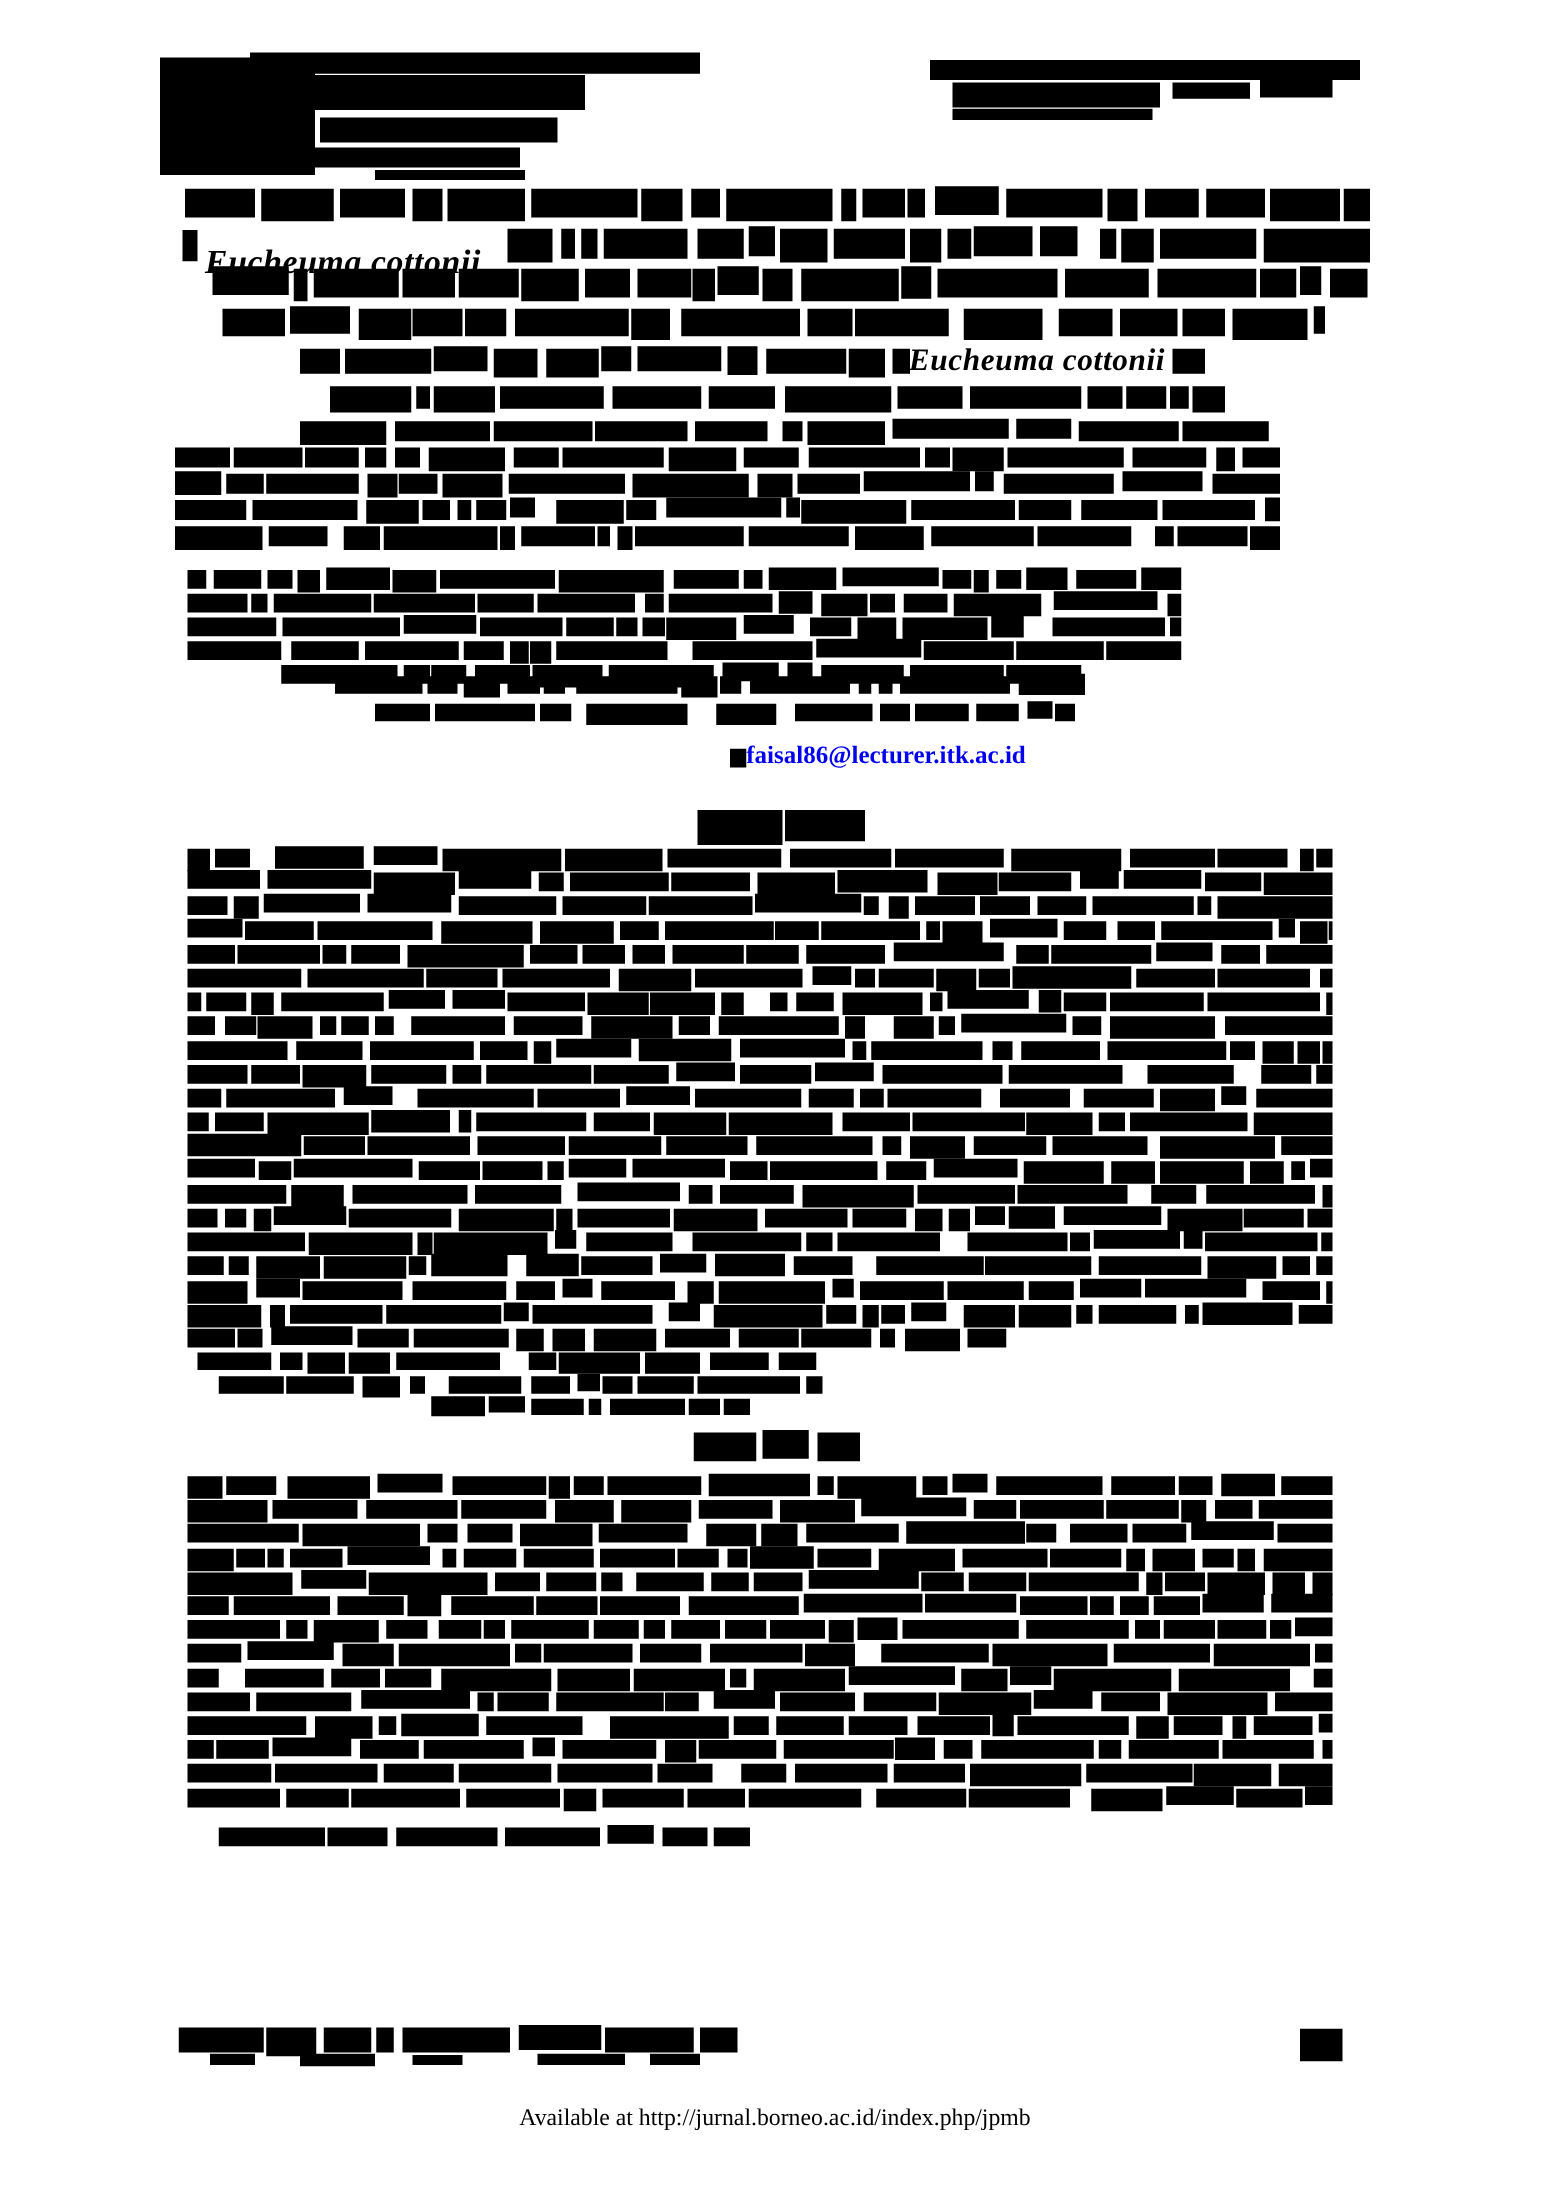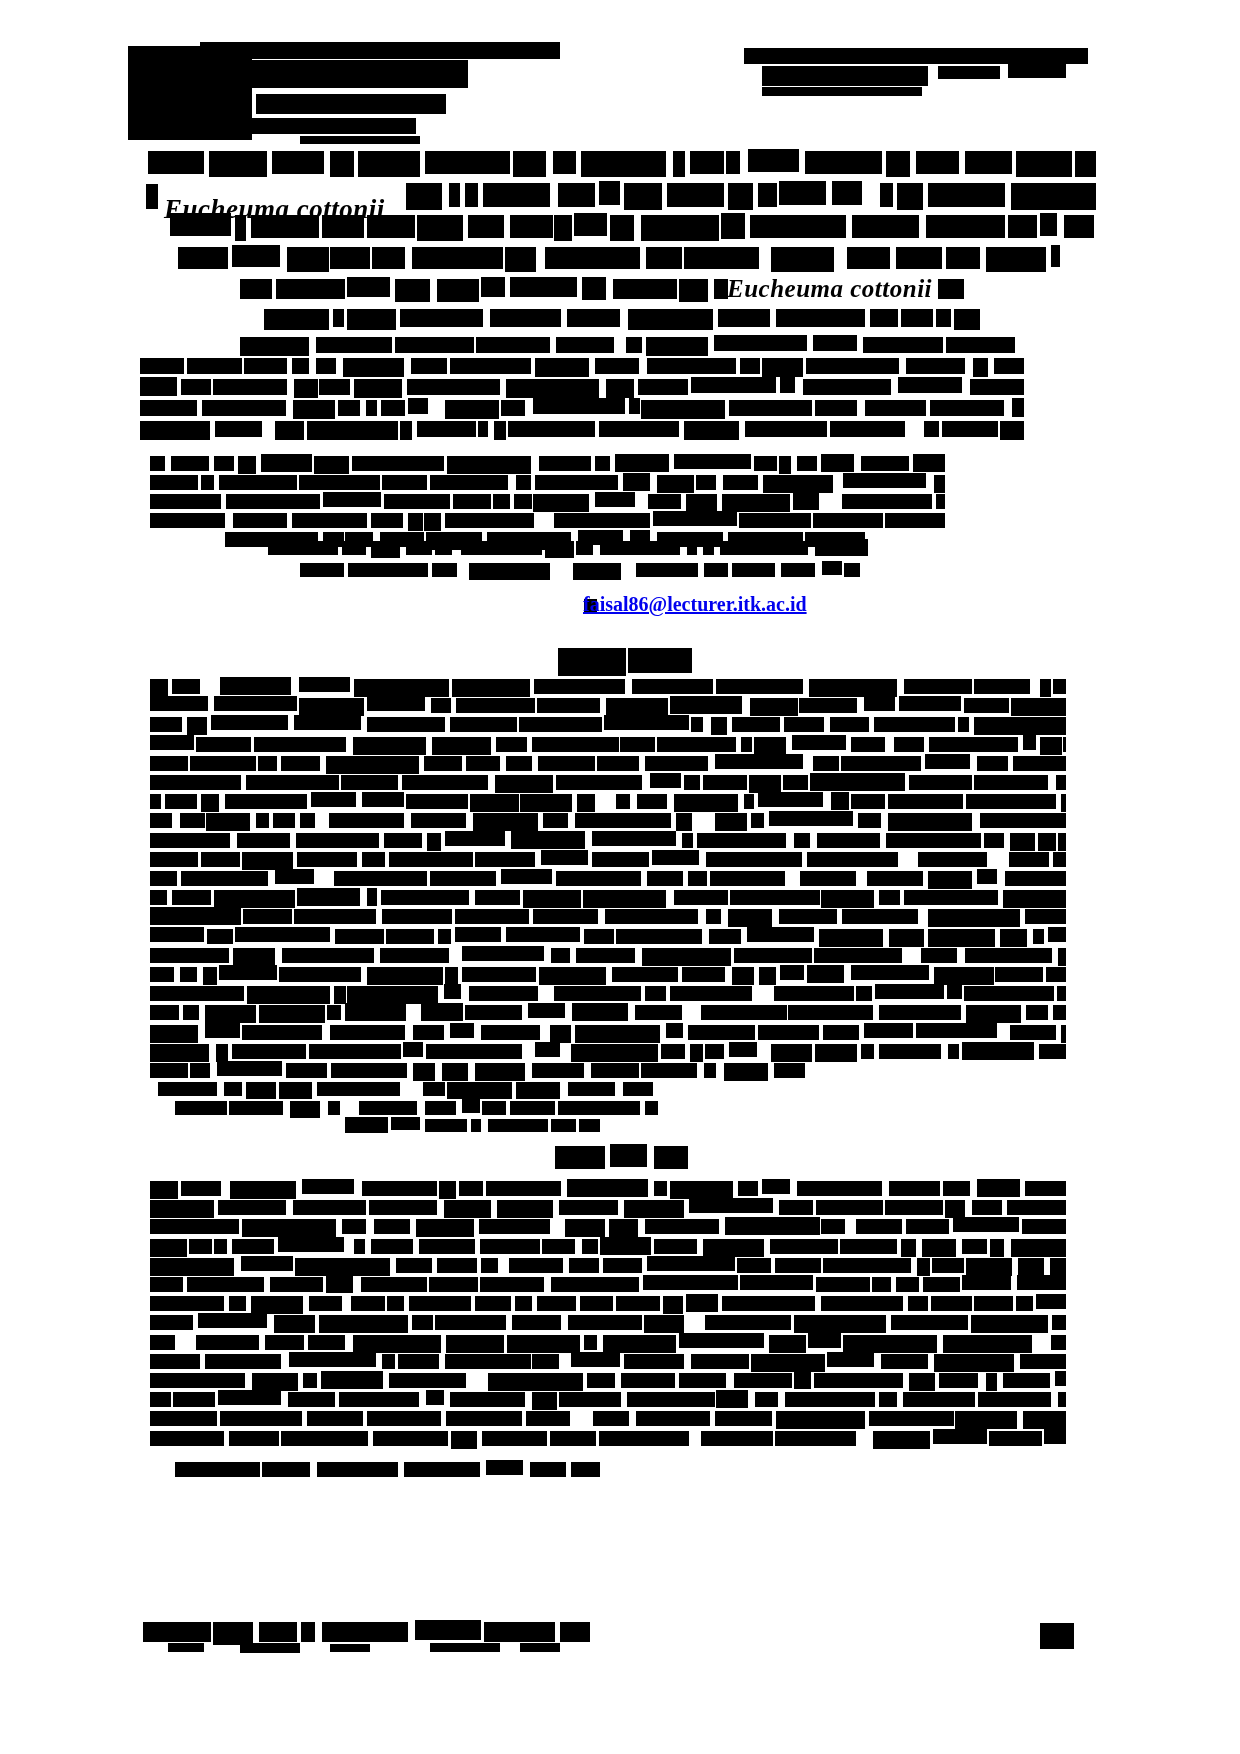--- a/index.html
+++ b/index.html
@@ -15,23 +15,23 @@
     position:absolute;left:164px;top:195px;
     font:italic 700 27px/1.1 "Liberation Serif",serif;color:var(--ink,#000);
     white-space:nowrap;letter-spacing:.5px;
   }
   .species-2{
     position:absolute;left:727px;top:275px;
     font:italic 700 25px/1.1 "Liberation Serif",serif;color:var(--ink,#000);
     white-space:nowrap;letter-spacing:.5px;
   }
   .email-link{
-    position:absolute;left:583px;top:593px;
+    position:absolute;left:597px;top:593px;
     font:700 20px/1.1 "Liberation Serif",serif;
-    color:var(--link,#0101ee);text-decoration:underline;white-space:nowrap;
+    color:var(--link,#0101ee);white-space:nowrap;
     cursor:pointer;
   }
   .footer-url{
     position:absolute;left:0;right:0;top:1684px;text-align:center;
     font:400 19px/1.2 "Liberation Serif",serif;color:var(--ink,#000);
   }
 </style>
 </head>
 <body>
 
@@ -1061,14 +1061,15 @@
         <div class="rseg" style="left: 417.3px; top: 0px; width: 29.7px; height: 20px;"></div>
       </div>
     </div>
 
   <span class="species-1">Eucheuma cottonii</span>
 
   <span class="species-2">Eucheuma cottonii</span>
 
   <a class="email-link">faisal86@lecturer.itk.ac.id</a>
 
+  <div class="footer-url">Available at http://jurnal.borneo.ac.id/index.php/jpmb</div>
 
 </div>
 
 </body></html>

